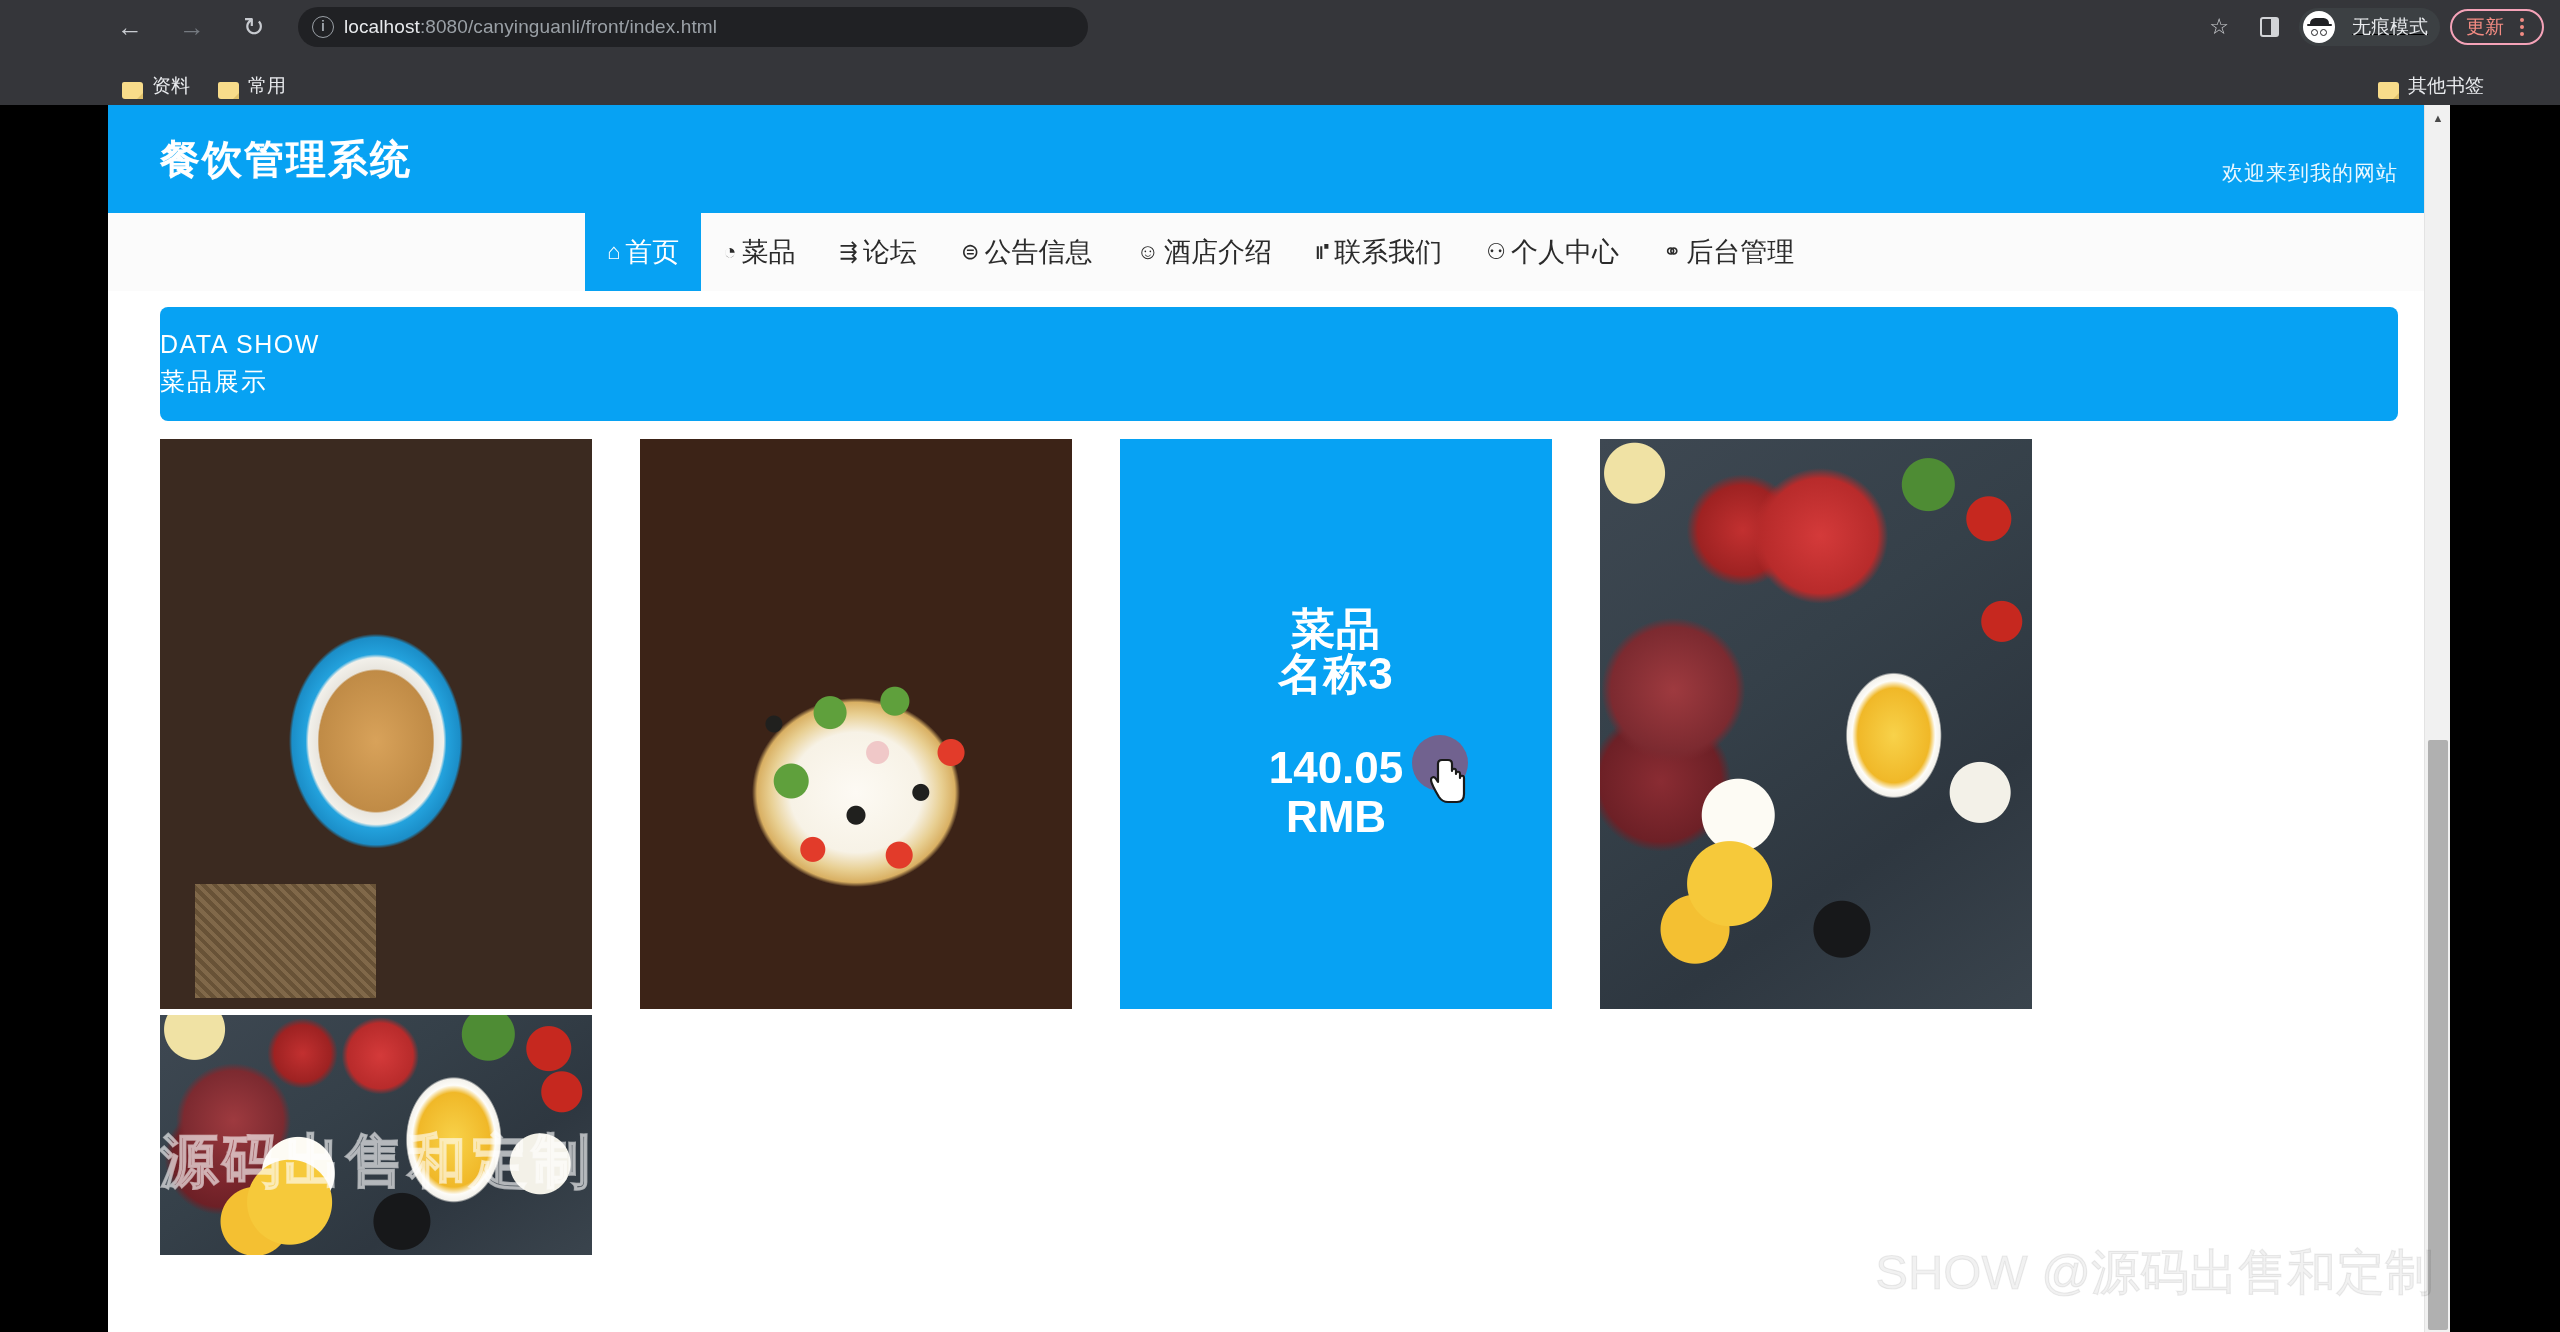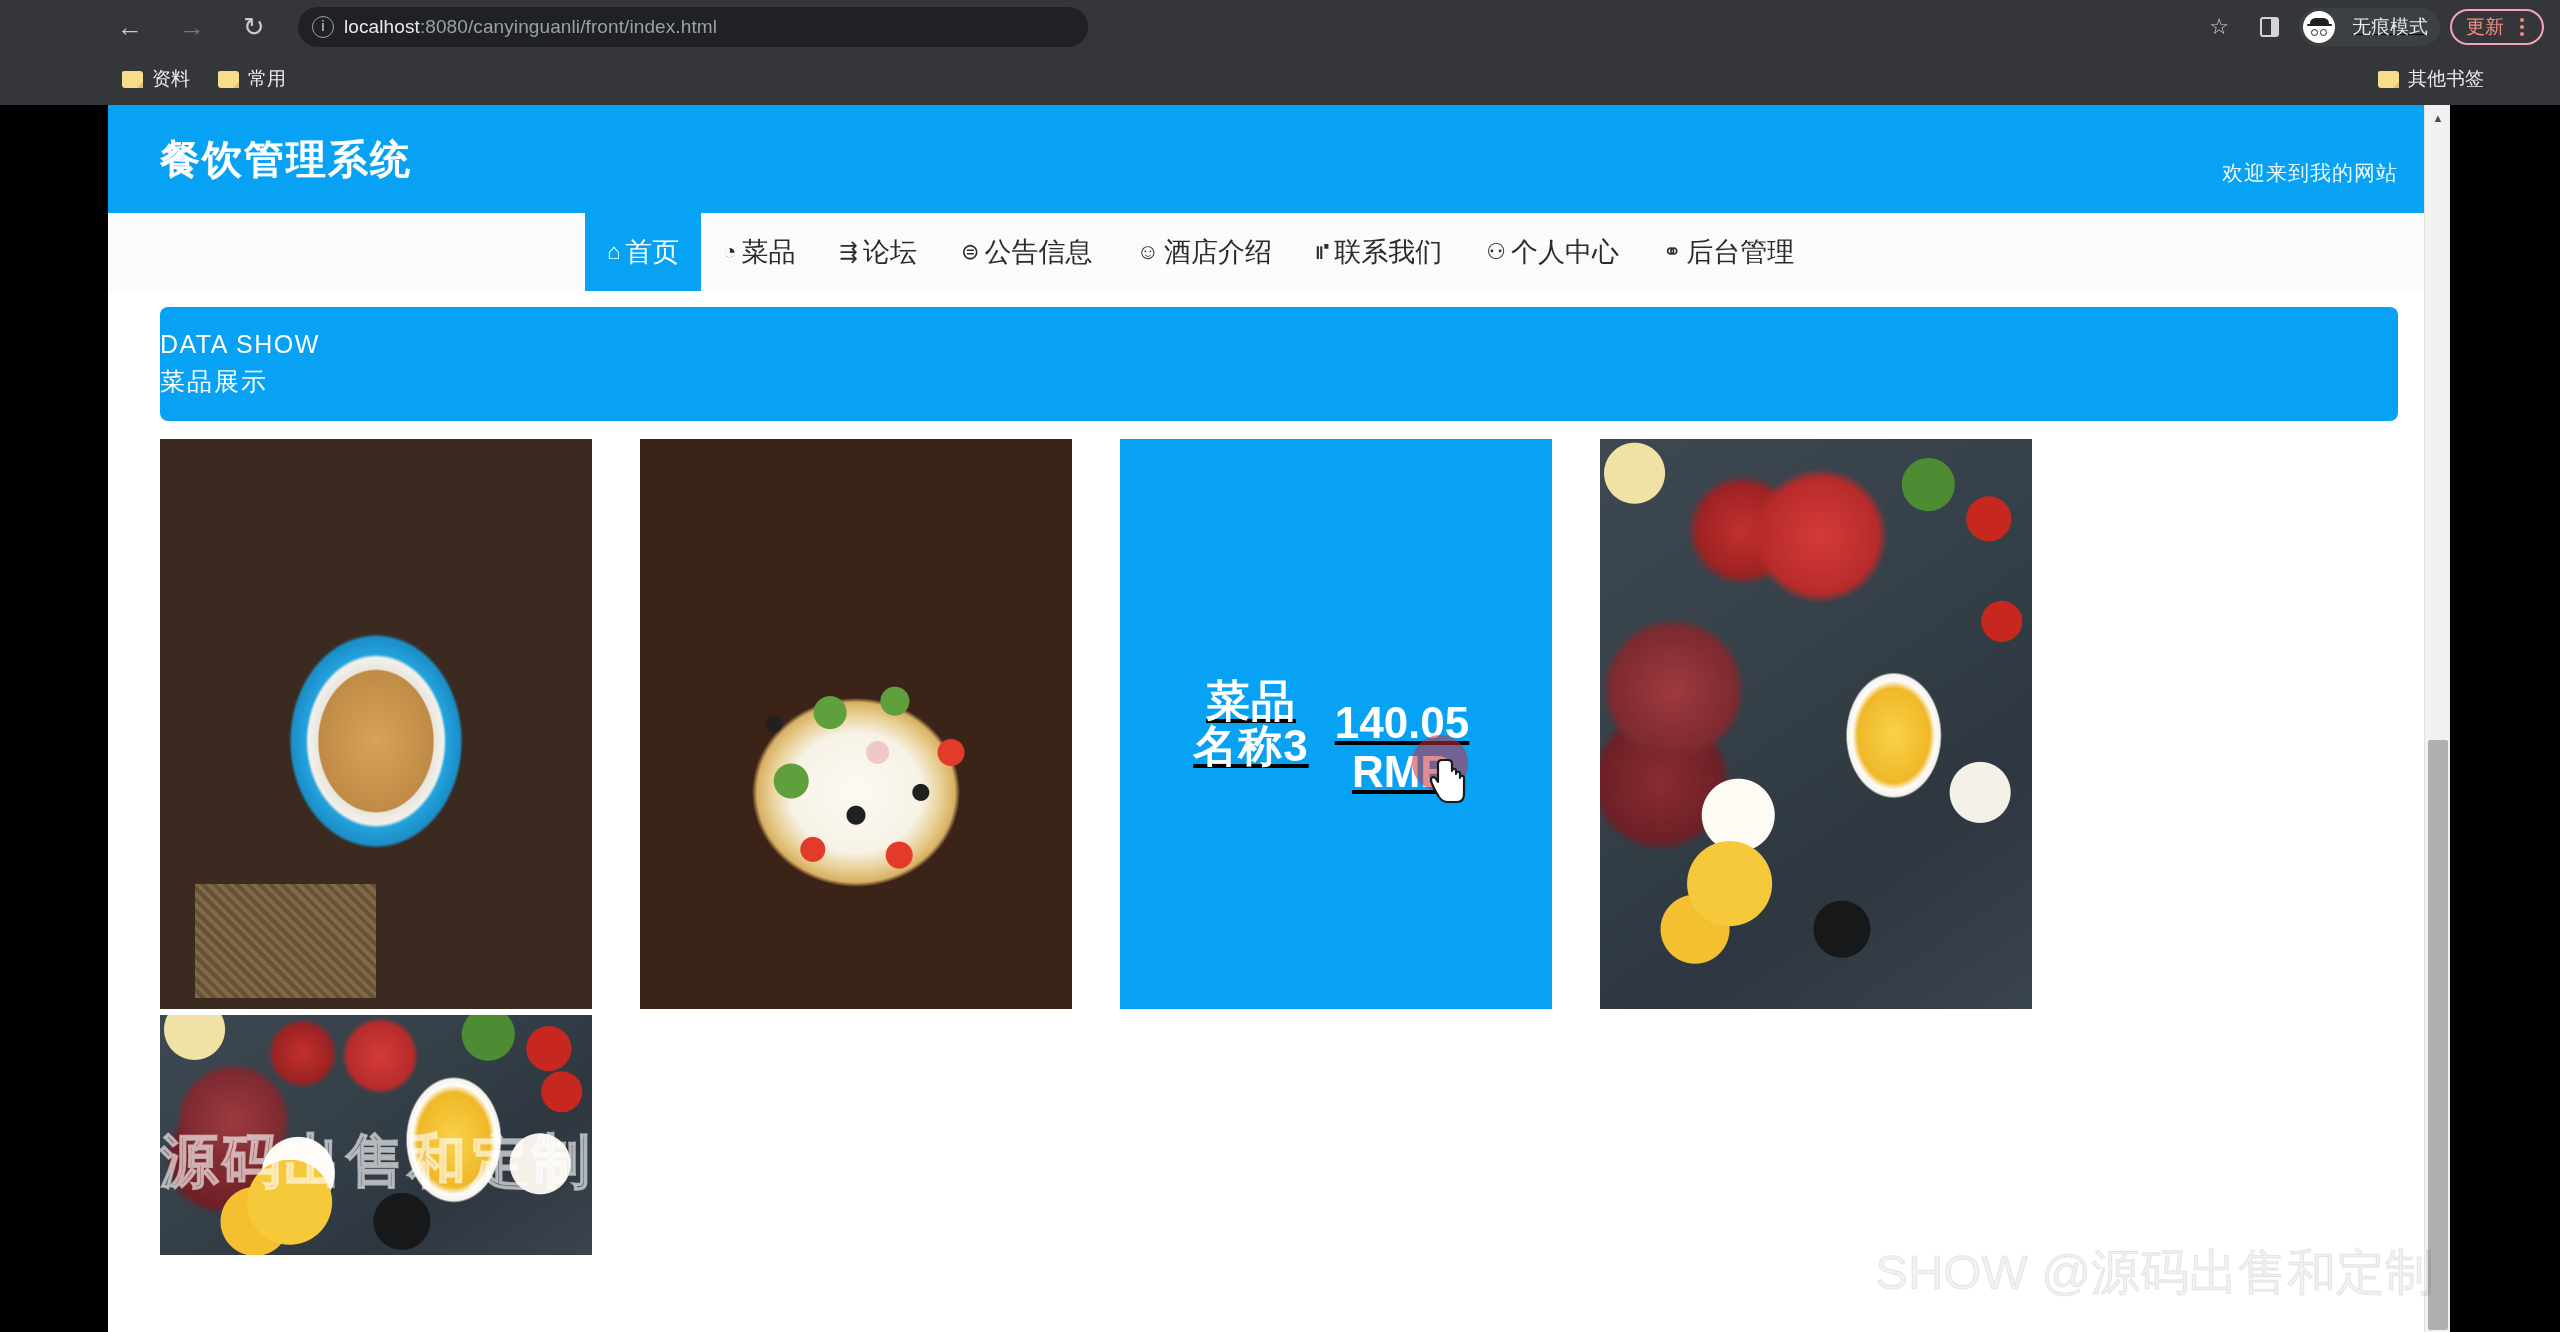--- a/index.html
+++ b/index.html
@@ -74,21 +74,21 @@
   }
   .update-text { color: #f28b82; font-size: 19px; white-space: nowrap; }
   .kebab { width: 28px; display:flex; flex-direction:column; align-items:center; gap:3px; }
   .kebab i { width: 4px; height: 4px; border-radius: 50%; background: #f28b82; display:block; }
 
   
   .bookmarks-bar {
     position: absolute; left: 0; top: 53px; width: 2560px; height: 52px;
     background: #35363a; display: flex; align-items: center;
   }
-  .bm { display: flex; align-items: center; gap: 9px; padding: 0 14px; height: 40px; border-radius: 6px; }
+  .bm { display: flex; align-items: flex-end; gap: 9px; padding: 0 14px; height: 40px; border-radius: 6px; }
   .bm:first-of-type { margin-left: 108px; }
   .folder {
     width: 21px; height: 17px; background: #f8dc8a; border-radius: 2px 3px 3px 3px;
     position: relative; flex: 0 0 auto;
   }
   .folder::after{ content:""; position:absolute; right:0; bottom:0; border-width:0 0 6px 6px; border-style:solid; border-color: transparent transparent #e0c16a transparent; }
   .bm-label { color: #e8eaed; font-size: 19px; white-space: nowrap; }
   .bm.other { position: absolute; right: 62px; }
 
   
@@ -162,22 +162,22 @@
       radial-gradient(circle at 35% 60%, #5fa03c 0 17px, transparent 18px),
       radial-gradient(circle at 40% 72%, #e23b2a 0 12px, transparent 13px),
       radial-gradient(circle at 60% 73%, #e23b2a 0 13px, transparent 14px),
       radial-gradient(circle at 72% 55%, #e23b2a 0 13px, transparent 14px),
       radial-gradient(circle at 50% 66%, #20201e 0 9px, transparent 10px),
       radial-gradient(circle at 65% 62%, #20201e 0 8px, transparent 9px),
       radial-gradient(circle at 31% 50%, #20201e 0 8px, transparent 9px),
       radial-gradient(circle at 55% 55%, #f0c8c8 0 11px, transparent 12px); }
 
   
-  .card-hover { background: #07a2f3; display: flex; 
-    align-items: center; justify-content: center; text-decoration: underline; }
+  .card-hover { background: #07a2f3; display: flex; flex-direction: column;
+    align-items: center; justify-content: center; }
   .card-hover .dish-name {
     color: #fff; font-size: 44px; line-height: 1.02; font-weight: bold;
     text-align: center; width: 132px; word-break: break-all; letter-spacing: 1px;
   }
   .card-hover .dish-price {
     margin-top: 46px; color: #fff; font-size: 44px; font-weight: bold;
     text-align: center; line-height: 1.12; width: 170px;
   }
 
   

